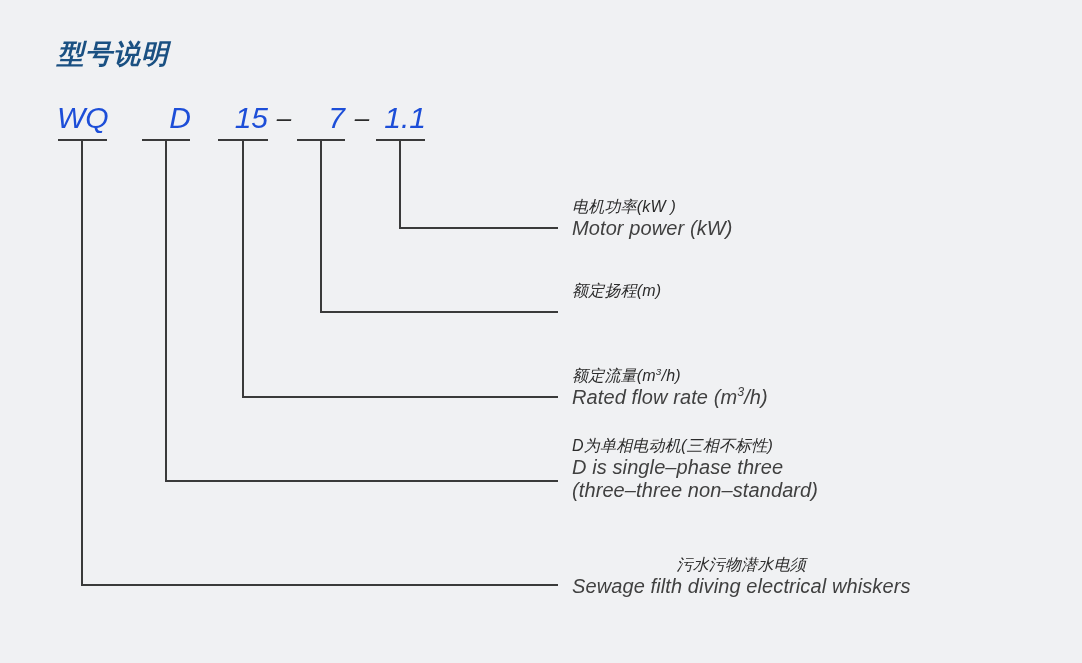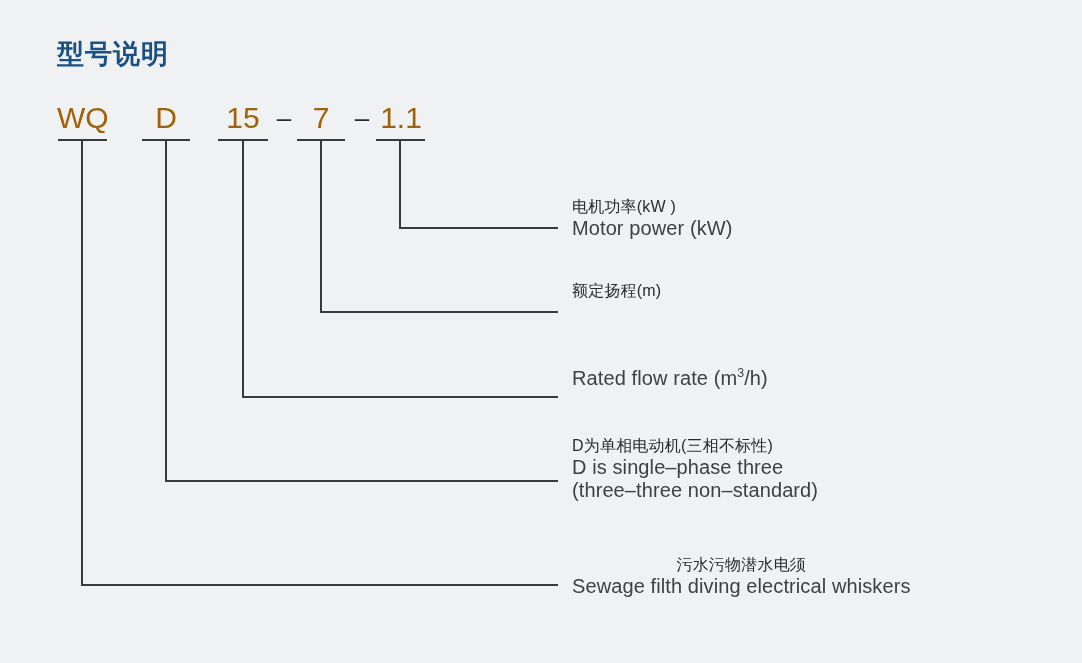--- a/index.html
+++ b/index.html
@@ -12,38 +12,39 @@
     background: #f0f1f3;
     font-family: "Liberation Sans", "DejaVu Sans", sans-serif;
     overflow: hidden;
     position: relative;
   }
   #diagram-root {
     position: absolute;
     inset: 0;
     width: 1082px;
     height: 663px;
+    font-style: italic;
   }
   .page-title {
     position: absolute;
     left: 57px;
     top: 36px;
     font-size: 27px;
     font-weight: bold;
     color: #1a5082;
     letter-spacing: 1px;
     white-space: nowrap;
   }
   .code-part {
     position: absolute;
     font-size: 30px;
     font-weight: 500;
-    color: #a16207;
+    color: #1d4ed8;
     white-space: nowrap;
-    text-align: center;
+    text-align: right;
     line-height: 1;
   }
   .code-sep {
     position: absolute;
     font-size: 26px;
     font-weight: 500;
     color: #2b2b2b;
     white-space: nowrap;
     text-align: center;
     line-height: 1;
@@ -128,20 +129,21 @@
   <div class="callout" style="top:198px;">
     <div class="cn">电机功率(kW )</div>
     <div class="en">Motor power (kW)</div>
   </div>
 
   <div class="callout" style="top:282px;">
     <div class="cn">额定扬程(m)</div>
   </div>
 
   <div class="callout" style="top:367px;">
+    <div class="cn"><span>额定流量(m</span><sup>3</sup><span>/h)</span></div>
     <div class="en"><span>Rated flow rate (m</span><sup>3</sup><span>/h)</span></div>
   </div>
 
   <div class="callout" style="top:437px;">
     <div class="cn">D为单相电动机(三相不标性)</div>
     <div class="en">D is single–phase three</div>
     <div class="en">(three–three non–standard)</div>
   </div>
 
   <div class="callout" style="top:556px;text-align:center;">

